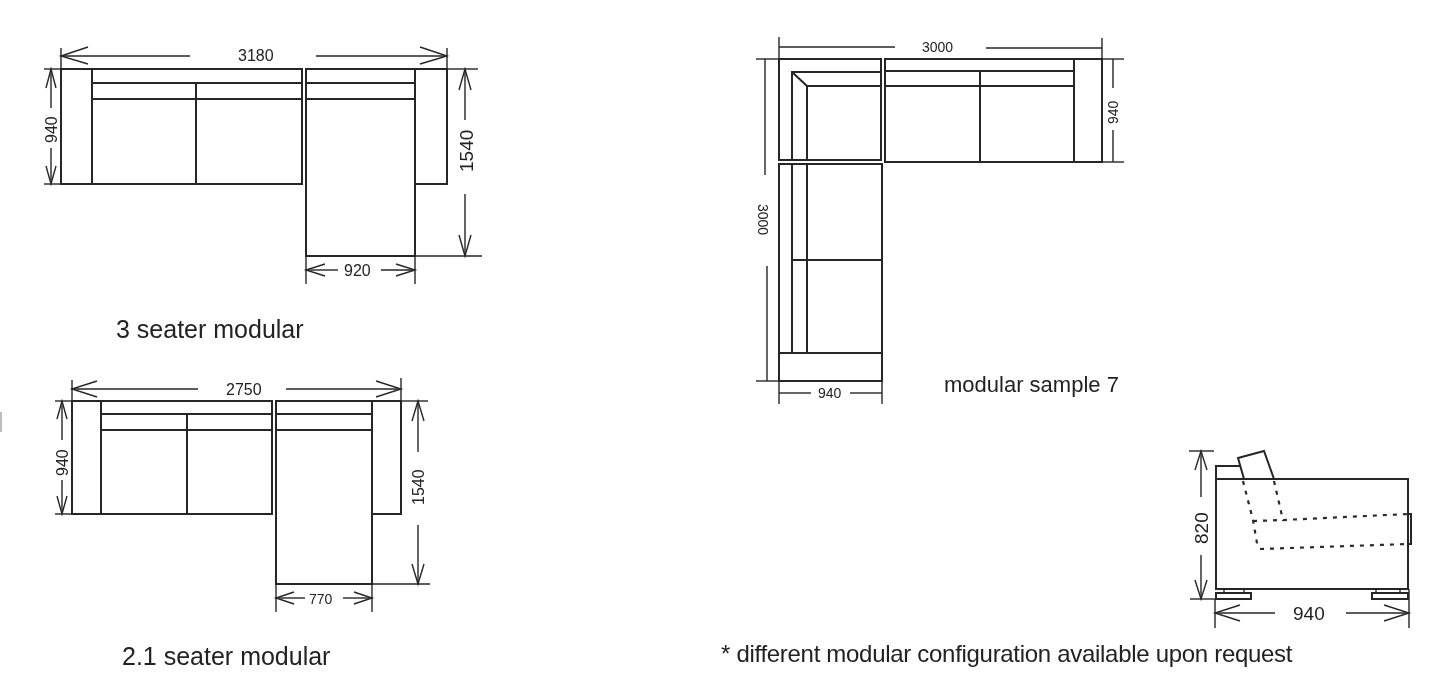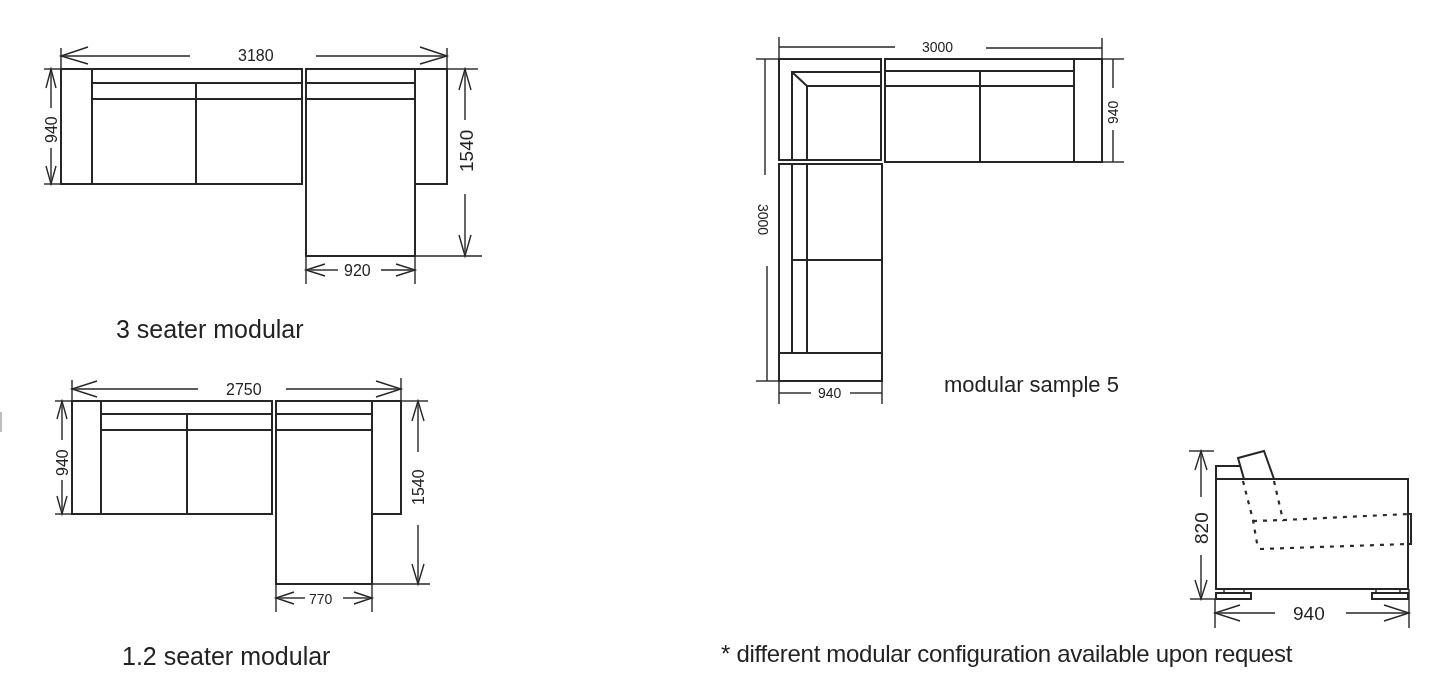--- a/index.html
+++ b/index.html
@@ -221,16 +221,16 @@
       <line class="thin" x1="1215" y1="613" x2="1275" y2="613"></line>
       <line class="thin" x1="1346" y1="613" x2="1409" y2="613"></line>
       <polyline class="thin" points="1240,605 1215,613 1240,621"></polyline>
       <polyline class="thin" points="1384,605 1409,613 1384,621"></polyline>
       <text class="dimtxt-lg" x="1293" y="620">940</text>
     </g>
   </g>
 </svg>
 
 <div class="caption cap-3">3 seater modular</div>
-<div class="caption cap-25">1.2 seater modular</div>
-<div class="caption cap-mod">modular sample 5</div>
+<div class="caption cap-25">2.1 seater modular</div>
+<div class="caption cap-mod">modular sample 7</div>
 <div class="caption cap-note">* different modular configuration available upon request</div>
 <div class="edge-mark"></div>
 
 </body></html>

